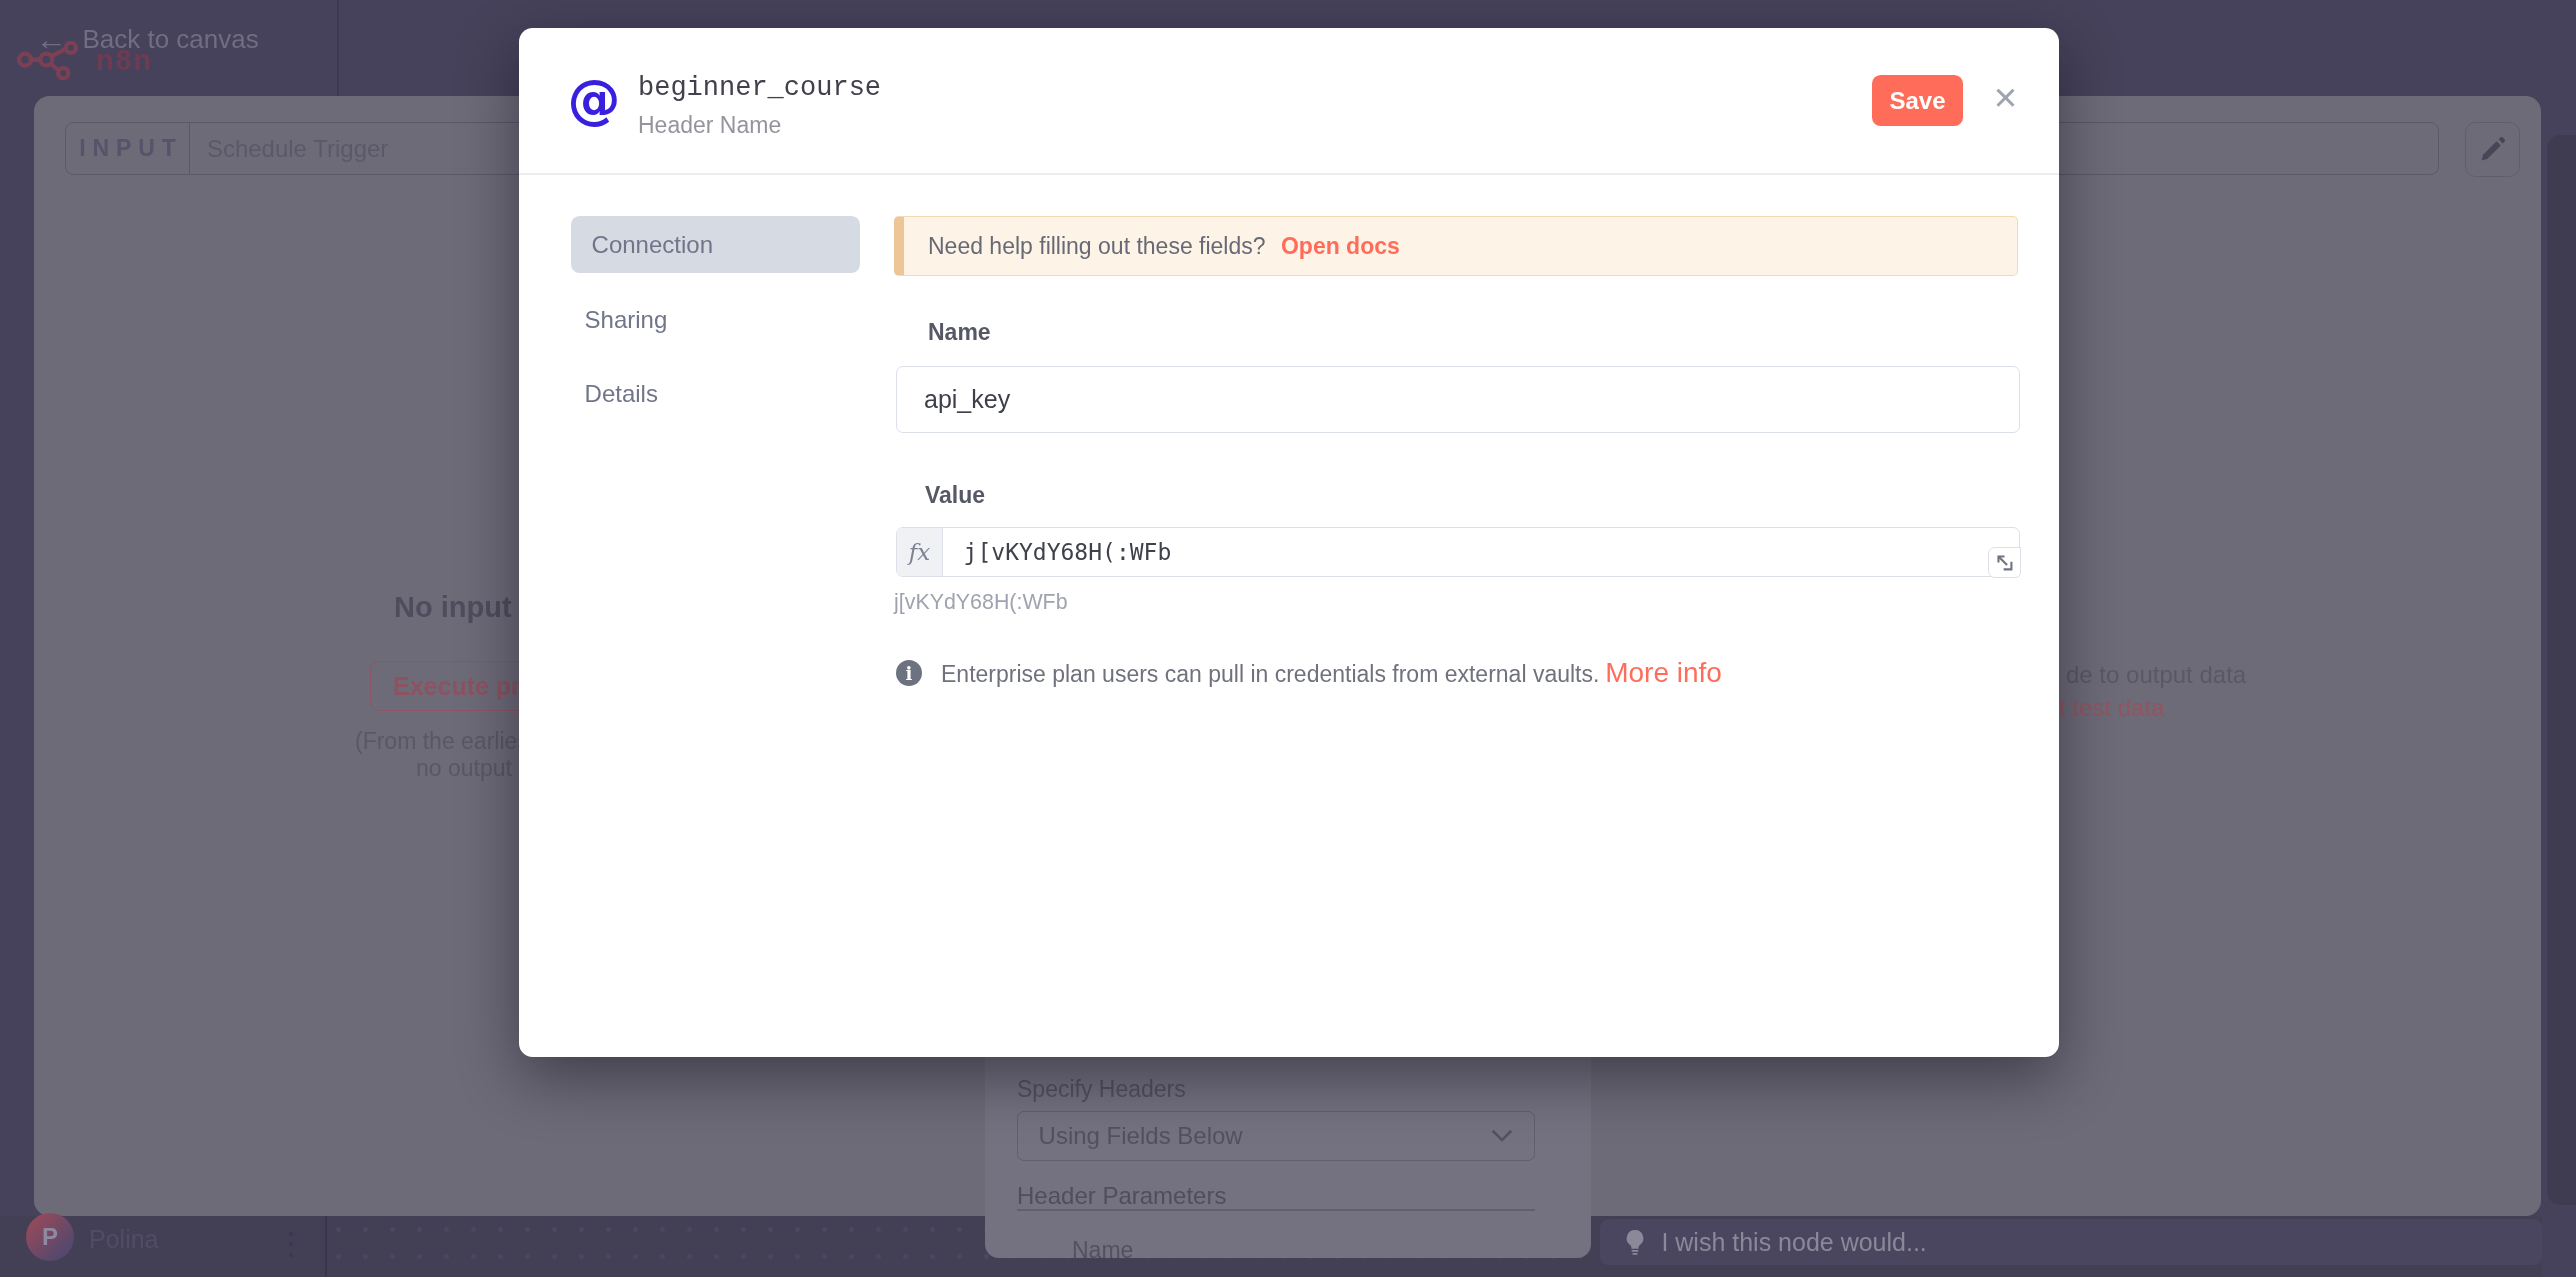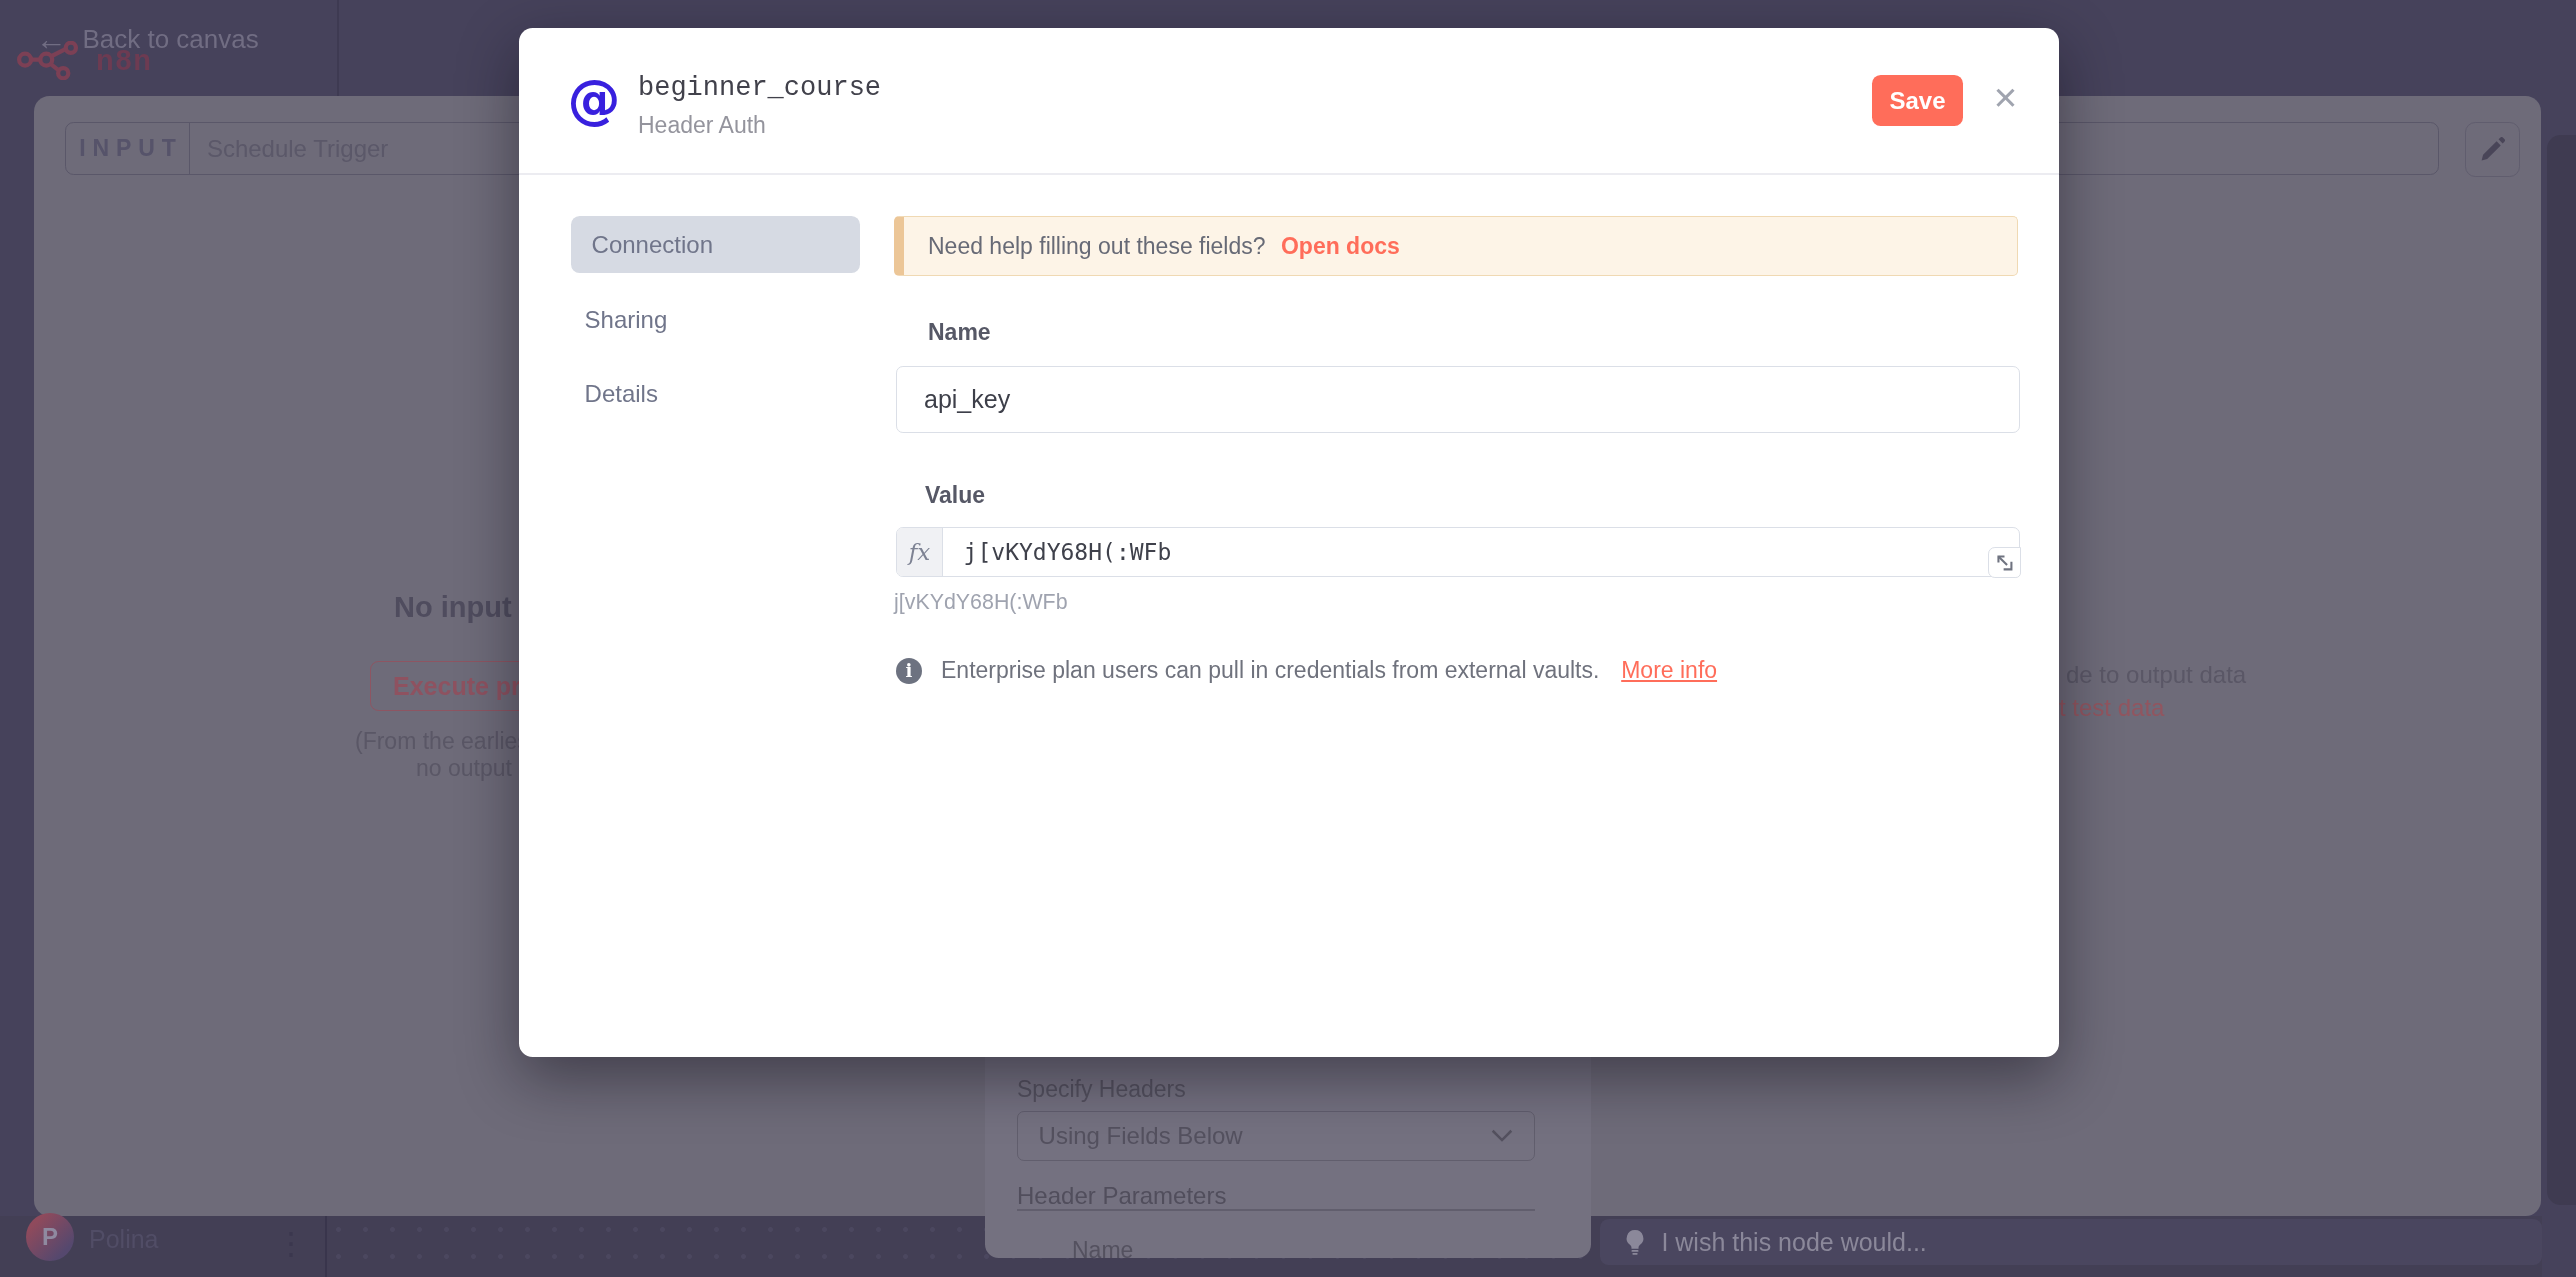--- a/index.html
+++ b/index.html
@@ -105,21 +105,21 @@
     display:flex;align-items:center;padding-left:20.6px;}
   .expand-btn{right:-1.7px;bottom:-1.7px;width:33px;height:31px;background:#fff;border:1.7px solid #dbdfe7;
     border-radius:6.9px 0 5.1px 6.9px;box-sizing:border-box;display:flex;align-items:center;justify-content:center;cursor:pointer;}
   .value-hint{left:375px;top:562px;font-size:21.4px;color:#9fa3af;}
 
   .info-row{left:377px;top:629px;display:flex;align-items:center;gap:19px;}
   .info-icon{width:26px;height:26px;border-radius:50%;background:#6d7280;color:#ffffff;
     font-family:"DejaVu Serif","Liberation Serif",serif;font-weight:bold;font-size:18px;
     display:flex;align-items:center;justify-content:center;flex:0 0 auto;}
   .info-text{font-size:23px;color:#6f727d;}
-  .info-link{font-size:23px;color:#ff6d5a;font-weight:500;margin-left:18px;cursor:pointer;text-decoration:underline;}
+  .info-link{font-size:28px;color:#ff6d5a;font-weight:500;margin-left:2px;cursor:pointer;}
 </style>
 </head>
 <body>
 
 <div id="screen">
 
   <div class="abs topbar-back">
     <span class="arrow">←</span>
     <span>Back to canvas</span>
   </div>
@@ -192,21 +192,21 @@
   <div class="abs hp-divider"></div>
   <div class="abs pname-label">Name</div>
 
   <div class="abs right-strip"></div>
   <div class="abs right-inner"></div>
 
   <div class="abs modal">
 
     <div class="m-abs at-icon">@</div>
     <div class="m-abs m-title">beginner_course</div>
-    <div class="m-abs m-subtitle">Header Auth</div>
+    <div class="m-abs m-subtitle">Header Name</div>
     <button class="m-abs save-btn">Save</button>
     <div class="m-abs close-btn">✕</div>
     <div class="m-abs m-divider"></div>
 
     <div class="m-abs tab active">Connection</div>
     <div class="m-abs tab t2">Sharing</div>
     <div class="m-abs tab t3">Details</div>
 
     <div class="m-abs banner">
       <span class="banner-text">Need help filling out these fields?</span>

